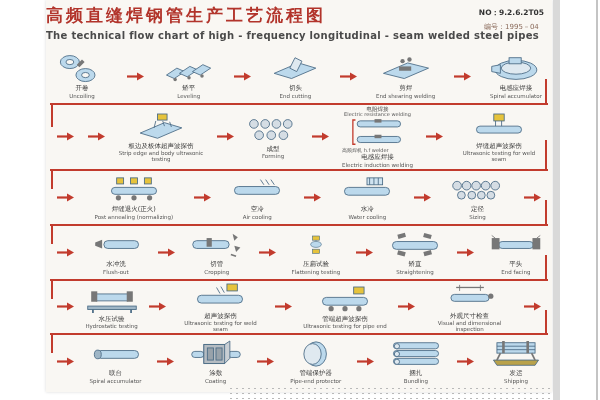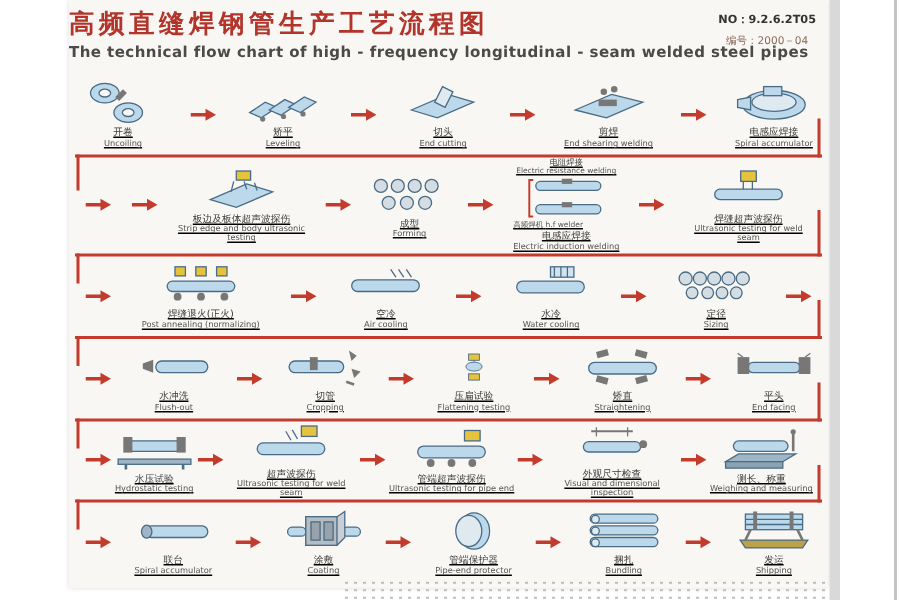--- a/index.html
+++ b/index.html
@@ -22,42 +22,42 @@
   .title-en{font-size:10px;font-weight:bold;color:#4a4a4a;margin-top:3px;letter-spacing:.3px;}
   .docbox{position:absolute;right:8px;top:8px;text-align:center;}
   .doc-no{font-size:7.5px;font-weight:bold;color:#333;}
   .doc-serial{font-size:7px;color:#8a6a5a;margin-top:4px;}
   .rows{position:absolute;left:4px;right:4px;top:50px;bottom:4px;display:flex;flex-direction:column;}
   .row{position:relative;flex:1;display:flex;align-items:center;justify-content:space-between;
        padding:1px 6px;border-bottom:2px solid #c23b2d;}
   .row:last-child{border-bottom:none;}
   .row:not(:last-child)::after{content:"";position:absolute;right:1px;top:55%;bottom:-2px;width:2px;background:#c23b2d;}
   .row + .row::before{content:"";position:absolute;left:1px;top:-2px;height:38%;width:2px;background:#c23b2d;}
-  .step{display:flex;flex-direction:column;align-items:center;max-width:92px;text-decoration:underline;}
+  .step{display:flex;flex-direction:column;align-items:center;max-width:92px;}
   .icon{line-height:0;}
   .lbl{margin-top:1px;text-align:center;}
   .lbl .cn{display:block;font-size:6.5px;color:#3a3a3a;line-height:1.2;}
   .lbl .en{display:block;font-size:5.5px;color:#555;line-height:1.1;max-width:86px;}
   .toplbl{text-align:center;margin-bottom:1px;}
   .toplbl .cn{display:block;font-size:5.5px;color:#3a3a3a;line-height:1.1;}
   .toplbl .en{display:block;font-size:5px;color:#555;line-height:1.05;}
   .note{font-size:5px;color:#555;align-self:flex-start;line-height:1.1;}
   .arrow{flex:0 0 auto;line-height:0;margin:0 1px;}
 </style>
 </head>
 <body>
 
 <div class="poster">
   <div class="hdr">
     <div class="title-cn">高频直缝焊钢管生产工艺流程图</div>
     <div class="title-en">The technical flow chart of high - frequency longitudinal - seam welded steel pipes</div>
   </div>
   <div class="docbox">
     <div class="doc-no">NO：9.2.6.2T05</div>
-    <div class="doc-serial">编号：2000－04</div>
+    <div class="doc-serial">编号：1995－04</div>
   </div>
   <div class="rows">
       <div class="row">
         <div class="step">
           <div class="icon"><svg width="52" height="30" viewBox="0 0 60 34">
               <ellipse cx="16" cy="9" rx="11" ry="7.5" fill="#bcd9ec" stroke="#4a6b85"></ellipse>
               <ellipse cx="16" cy="9" rx="4.5" ry="3" fill="#f9f7f3" stroke="#4a6b85"></ellipse>
               <ellipse cx="34" cy="24" rx="11" ry="7.5" fill="#bcd9ec" stroke="#4a6b85"></ellipse>
               <ellipse cx="34" cy="24" rx="4.5" ry="3" fill="#f9f7f3" stroke="#4a6b85"></ellipse>
               <polygon points="24,12 30,6 33,9 27,15" fill="#777"></polygon>
@@ -440,33 +440,20 @@
             </svg></div>
           <div class="lbl">
             <span class="cn">外观尺寸检查</span>
             <span class="en">Visual and dimensional inspection</span>
           </div>
         </div>
         <div class="arrow"><svg width="17" height="9" viewBox="0 0 17 9">
             <line x1="0" y1="4.5" x2="11" y2="4.5" stroke="#c23b2d" stroke-width="2.2"></line>
             <polygon points="10,0.5 17,4.5 10,8.5" fill="#c23b2d"></polygon>
           </svg></div>
-        <div class="step">
-          <div class="icon"><svg width="52" height="30" viewBox="0 0 60 34">
-              <polygon points="2,26 46,26 56,20 12,20" fill="#9fb6c6" stroke="#4a6b85"></polygon>
-              <polygon points="2,26 46,26 46,31 2,31" fill="#8aa2b2" stroke="#4a6b85"></polygon>
-              <rect x="8" y="10" width="42" height="8" rx="4" fill="#bcd9ec" stroke="#4a6b85" stroke-width="1"></rect>
-              <line x1="54" y1="4" x2="54" y2="18" stroke="#777" stroke-width="2"></line>
-              <circle cx="54" cy="3" r="2" fill="#777"></circle>
-            </svg></div>
-          <div class="lbl">
-            <span class="cn">测长、称重</span>
-            <span class="en">Weighing and measuring</span>
-          </div>
-        </div>
       </div>
       <div class="row">
         <div class="arrow"><svg width="17" height="9" viewBox="0 0 17 9">
             <line x1="0" y1="4.5" x2="11" y2="4.5" stroke="#c23b2d" stroke-width="2.2"></line>
             <polygon points="10,0.5 17,4.5 10,8.5" fill="#c23b2d"></polygon>
           </svg></div>
         <div class="step">
           <div class="icon"><svg width="52" height="30" viewBox="0 0 60 34">
               <rect x="8" y="13" width="48" height="9" rx="4.5" fill="#bcd9ec" stroke="#4a6b85" stroke-width="1"></rect>
               <ellipse cx="9" cy="17.5" rx="4" ry="5" fill="#9fb6c6" stroke="#4a6b85"></ellipse>

